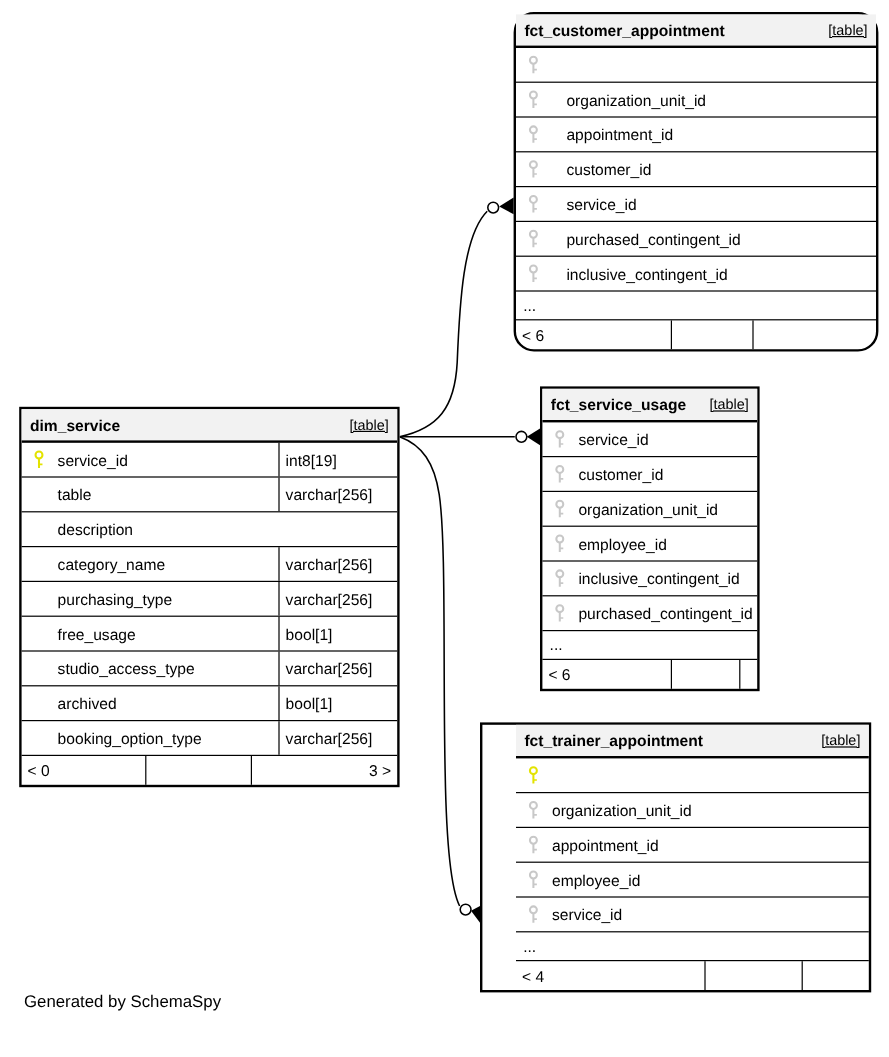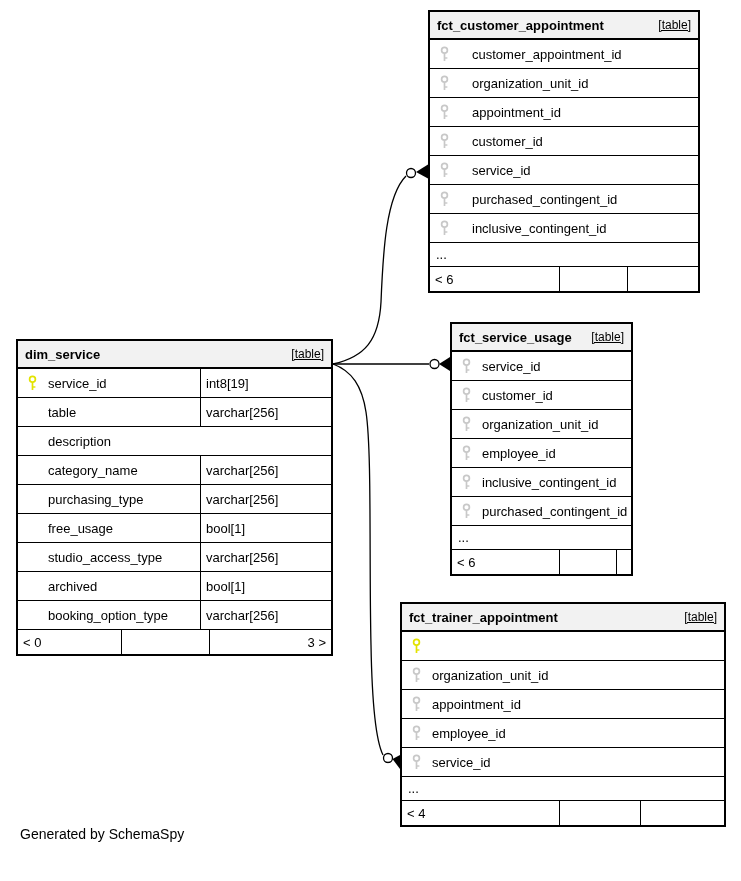--- a/index.html
+++ b/index.html
@@ -26,21 +26,21 @@
     display:flex;align-items:center;padding-left:9px;box-sizing:content-box;
   }
   .key-wrap{width:21px;flex:none;display:flex;align-items:center;}
   .tbl--wide-indent .key-wrap{width:33px;}
   .key-icon{display:block;}
   .key-icon.pk{color:#e3e300;}
   .key-icon.fk{color:#c8c8c8;}
   .key-icon.none{visibility:hidden;}
   .col-name{font-size:13px;white-space:nowrap;flex:1;}
   .col-type{
-    font-size:13px;white-space:nowrap;width:131px;flex:none;align-self:stretch;
+    font-size:13px;white-space:nowrap;width:99px;flex:none;align-self:stretch;
     border-left:1px solid #000;display:flex;align-items:center;padding-left:5px;
     box-sizing:border-box;
   }
   .ellipsis-row{
     height:23px;border-bottom:1px solid #000;flex:none;
     display:flex;align-items:center;padding-left:6px;font-size:13px;
   }
   .footer-row{height:24px;flex:none;display:flex;}
   .footer-cell{
     box-sizing:border-box;border-right:1px solid #000;
@@ -72,34 +72,33 @@
   <g>
     <circle cx="434.5" cy="364" r="4.5" fill="#fff" stroke="#000" stroke-width="1.3"></circle>
     <polygon points="439,364 450,357 450,371" fill="#000"></polygon>
   </g>
   <g>
     <circle cx="388" cy="758" r="4.5" fill="#fff" stroke="#000" stroke-width="1.3"></circle>
     <polygon points="392.5,759 400,755 400,769" fill="#000"></polygon>
   </g>
 </svg>
 
-<div class="tbl tbl--wide-indent" style="left:428px;top:10px;width:272px;">
+<div class="tbl tbl--wide-indent" style="left:428px;top:10px;width:304px;border-radius:17px;">
   <div class="tbl-header">
     <span class="tbl-title">fct_customer_appointment</span>
     <span class="tbl-type">[table]</span>
   </div>
   <div class="row">
     <span class="key-wrap">
         <svg class="key-icon fk" width="11" height="16" viewBox="0 0 11 16">
           <circle cx="5.5" cy="4.2" r="2.9" fill="none" stroke="currentColor" stroke-width="1.7"></circle>
           <line x1="5.5" y1="7.1" x2="5.5" y2="15" stroke="currentColor" stroke-width="1.7"></line>
           <line x1="5.5" y1="12" x2="8.4" y2="12" stroke="currentColor" stroke-width="1.4"></line>
         </svg>
       </span>
-    <span class="col-name">customer_appointment_id</span>
   </div>
   <div class="row">
     <span class="key-wrap">
         <svg class="key-icon fk" width="11" height="16" viewBox="0 0 11 16">
           <circle cx="5.5" cy="4.2" r="2.9" fill="none" stroke="currentColor" stroke-width="1.7"></circle>
           <line x1="5.5" y1="7.1" x2="5.5" y2="15" stroke="currentColor" stroke-width="1.7"></line>
           <line x1="5.5" y1="12" x2="8.4" y2="12" stroke="currentColor" stroke-width="1.4"></line>
         </svg>
       </span>
     <span class="col-name">organization_unit_id</span>
@@ -306,21 +305,21 @@
     <span class="col-name">purchased_contingent_id</span>
   </div>
   <div class="ellipsis-row">...</div>
   <div class="footer-row">
     <span class="footer-cell" style="width:108px;">&lt; 6</span>
     <span class="footer-cell" style="width:57px;"></span>
     <span class="footer-cell right" style="flex:1;"></span>
   </div>
 </div>
 
-<div class="tbl" style="left:400px;top:602px;width:326px;">
+<div class="tbl" style="left:400px;top:602px;width:326px;padding-left:28px;">
   <div class="tbl-header">
     <span class="tbl-title">fct_trainer_appointment</span>
     <span class="tbl-type">[table]</span>
   </div>
   <div class="row">
     <span class="key-wrap">
         <svg class="key-icon pk" width="11" height="16" viewBox="0 0 11 16">
           <circle cx="5.5" cy="4.2" r="2.9" fill="none" stroke="currentColor" stroke-width="1.7"></circle>
           <line x1="5.5" y1="7.1" x2="5.5" y2="15" stroke="currentColor" stroke-width="1.7"></line>
           <line x1="5.5" y1="12" x2="8.4" y2="12" stroke="currentColor" stroke-width="1.4"></line>

